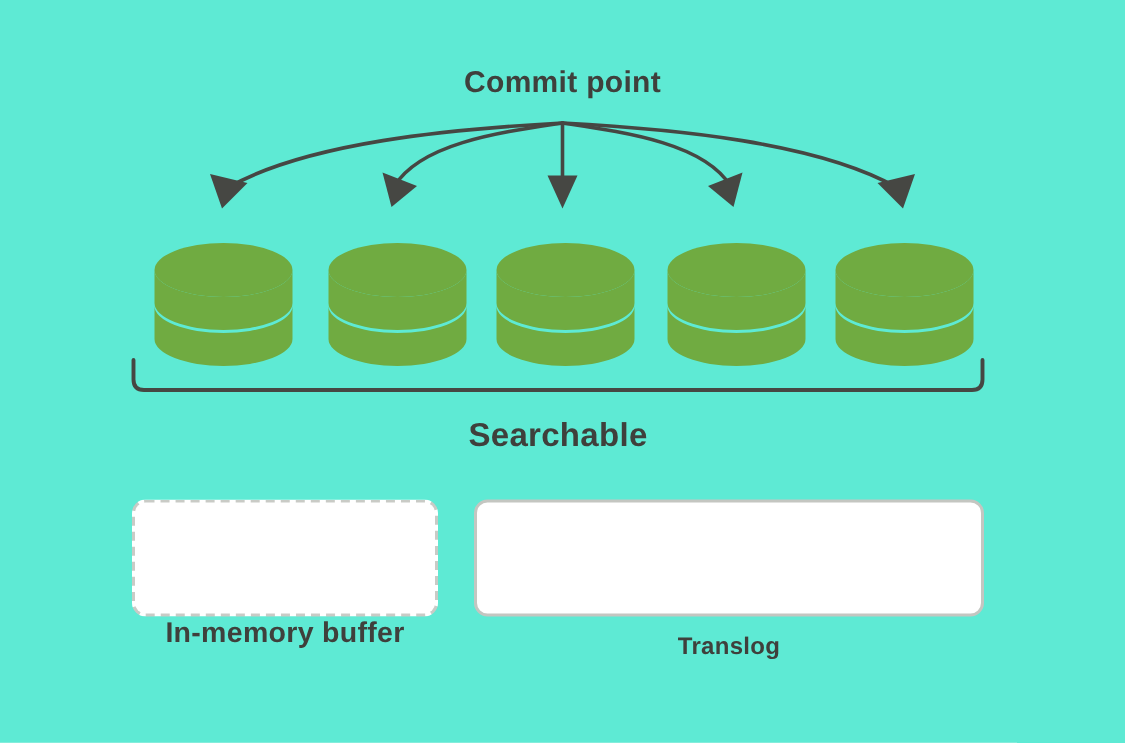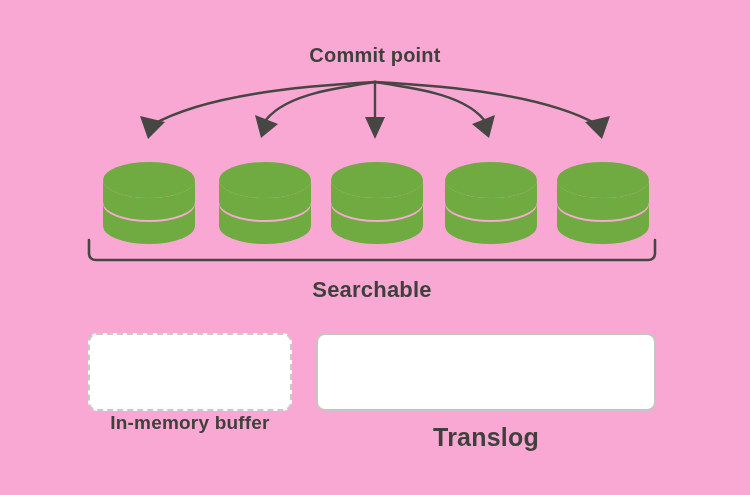--- a/index.html
+++ b/index.html
@@ -11,21 +11,21 @@
     width: 750px;
     height: 495px;
     background: #f7f8f2;
     font-family: "Liberation Sans", sans-serif;
     overflow: hidden;
   }
   #diagram-root {
     position: relative;
     width: 750px;
     height: 495px;
-    background: #f9a8d4;
+    background: #5eead4;
   }
   .svg-layer {
     position: absolute;
     top: 0;
     left: 0;
     width: 750px;
     height: 495px;
     pointer-events: none;
   }
   .svg-layer > * {
@@ -56,21 +56,21 @@
     left: 88px;
     width: 204px;
     top: 412px;
     font-size: 19px;
     letter-spacing: 0.2px;
   }
   #translog-label {
     left: 316px;
     width: 340px;
     top: 423px;
-    font-size: 25px;
+    font-size: 16px;
     letter-spacing: 0.2px;
   }
   .box {
     position: absolute;
     background: #ffffff;
     box-sizing: border-box;
   }
   #in-memory-buffer-box {
     left: 88px;
     top: 333px;

